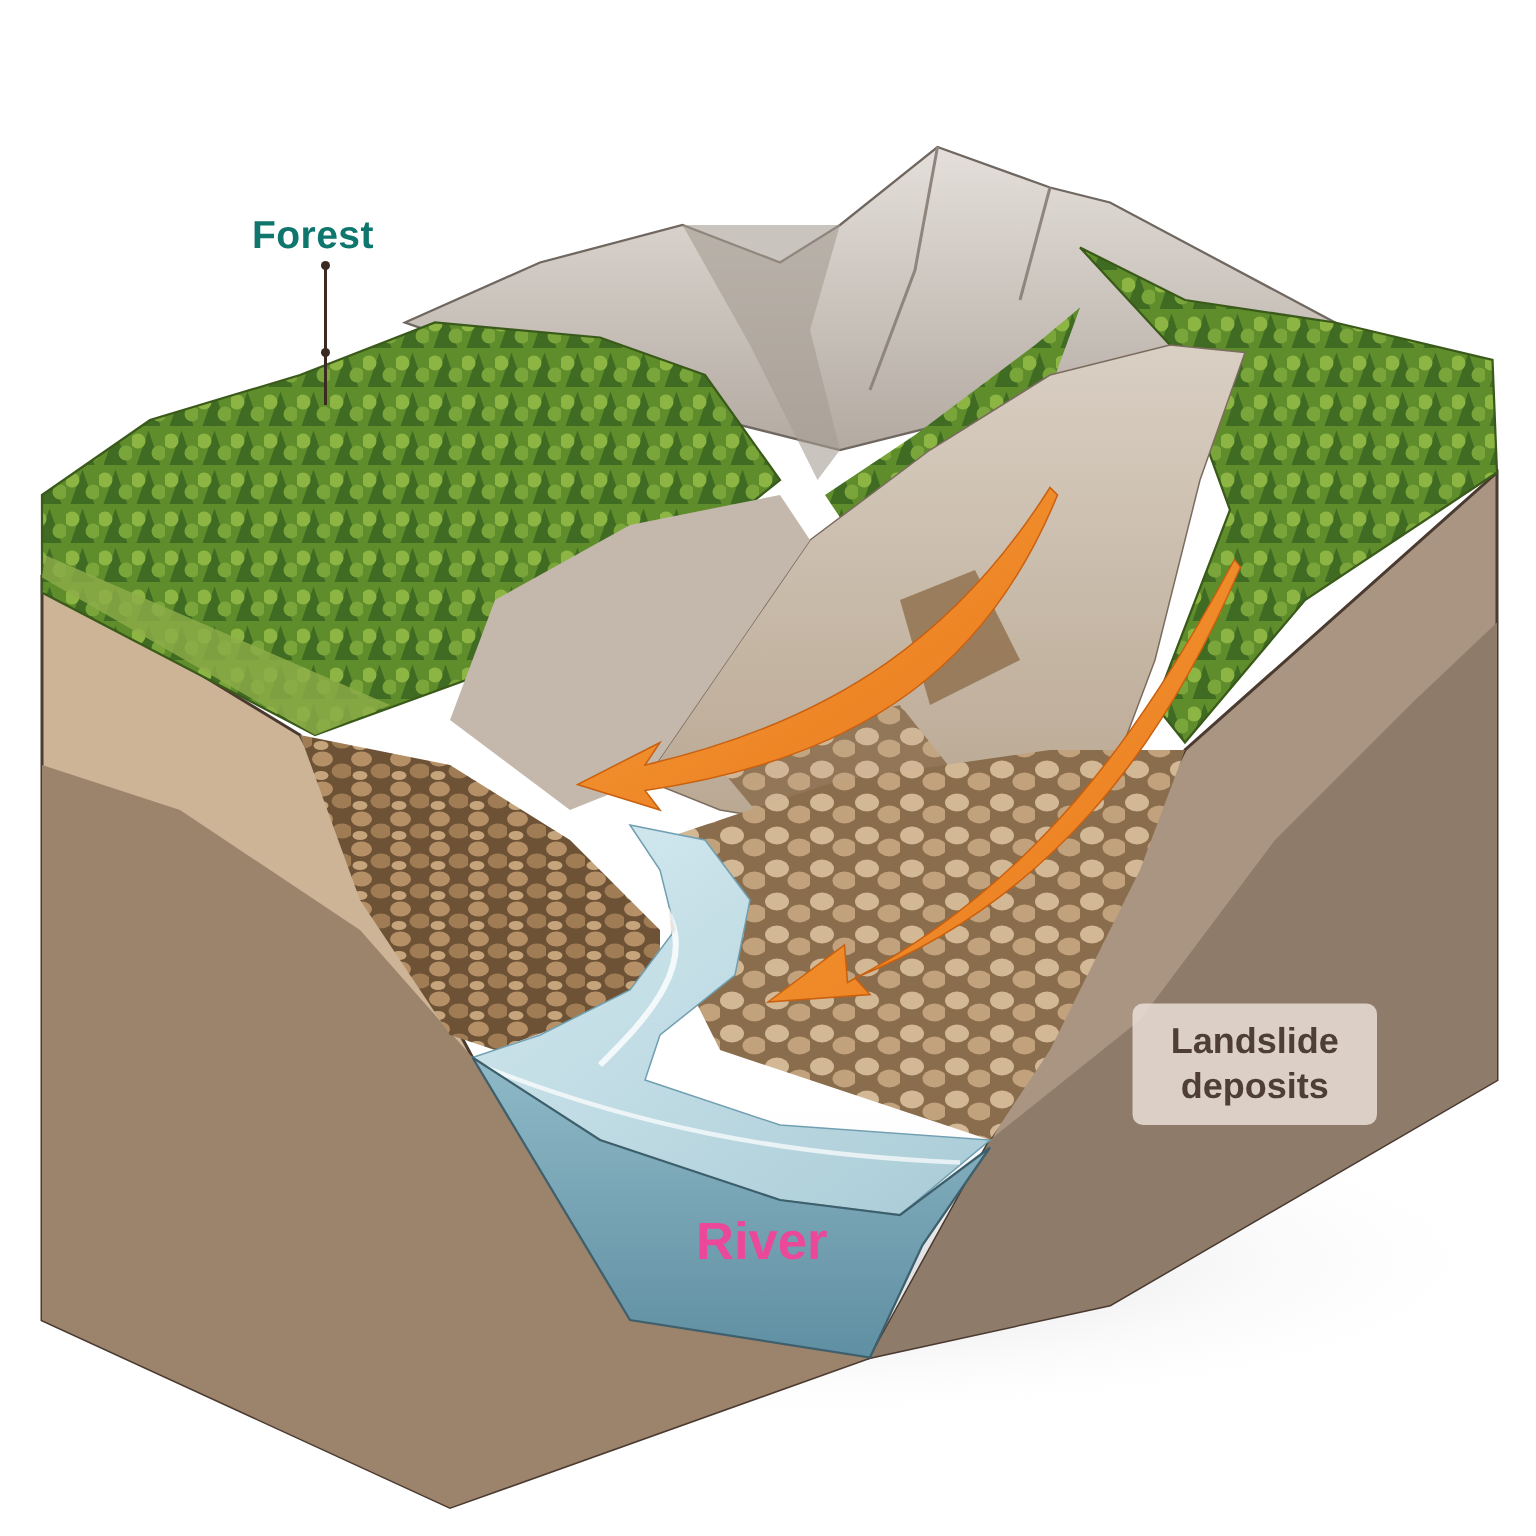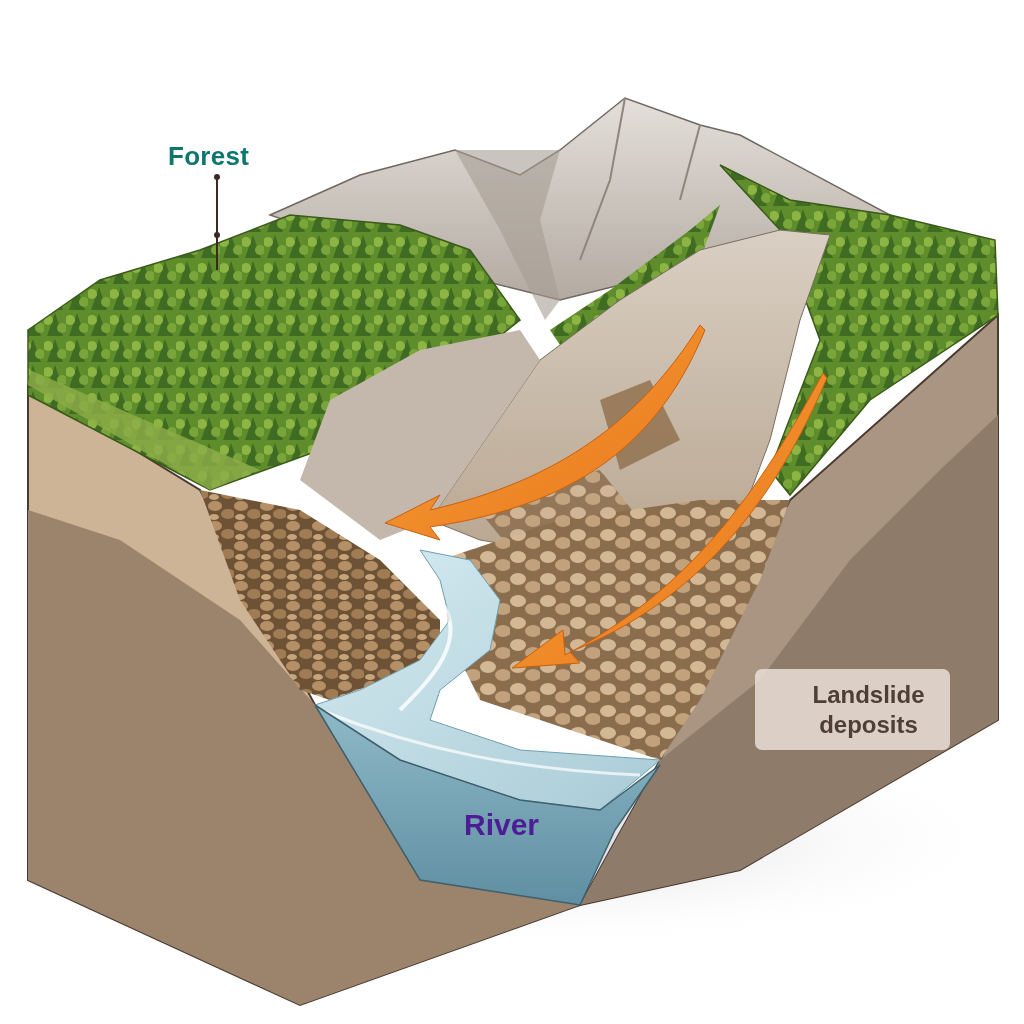--- a/index.html
+++ b/index.html
@@ -8,22 +8,22 @@
     #scene { position: absolute; left: 0; top: 0; width: 1024px; height: 1024px; }
     .label { position: absolute; font-weight: bold; }
     #forest-label { left: 168px; top: 141px; font-size: 26px; color: #0f766e; letter-spacing: 0.3px; }
     #forest-leader { position: absolute; left: 216px; top: 176px; width: 2px; height: 94px; background: #3a2a22; }
     #forest-leader::before, #forest-leader::after { content: ""; position: absolute; left: -2px; width: 6px; height: 6px; border-radius: 50%; background: #3a2a22; }
     #forest-leader::before { top: -2px; }
     #forest-leader::after { top: 56px; }
     #landslide-box { position: absolute; left: 755px; top: 669px; width: 163px; height: 81px;
                      background: rgba(236, 226, 218, 0.82); border-radius: 7px;
                      display: flex; flex-direction: column; align-items: center; justify-content: center;
-                     color: #4e3e36; font-size: 24px; font-weight: bold; line-height: 30px; text-align: center; padding-left: 32px; }
-    #river-label { left: 464px; top: 808px; font-size: 30px; color: #4c1d95; }
+                     color: #4e3e36; font-size: 24px; font-weight: bold; line-height: 30px; text-align: center; }
+    #river-label { left: 464px; top: 808px; font-size: 35px; color: #ec4899; }
   </style>
 </head>
 <body>
 
 <svg id="scene" viewBox="0 0 1024 1024" xmlns="http://www.w3.org/2000/svg">
   <defs>
     <linearGradient id="gMount" x1="0" y1="0" x2="0" y2="1">
       <stop offset="0" stop-color="#e4dfda"></stop>
       <stop offset="1" stop-color="#b3aaa1"></stop>
     </linearGradient>

